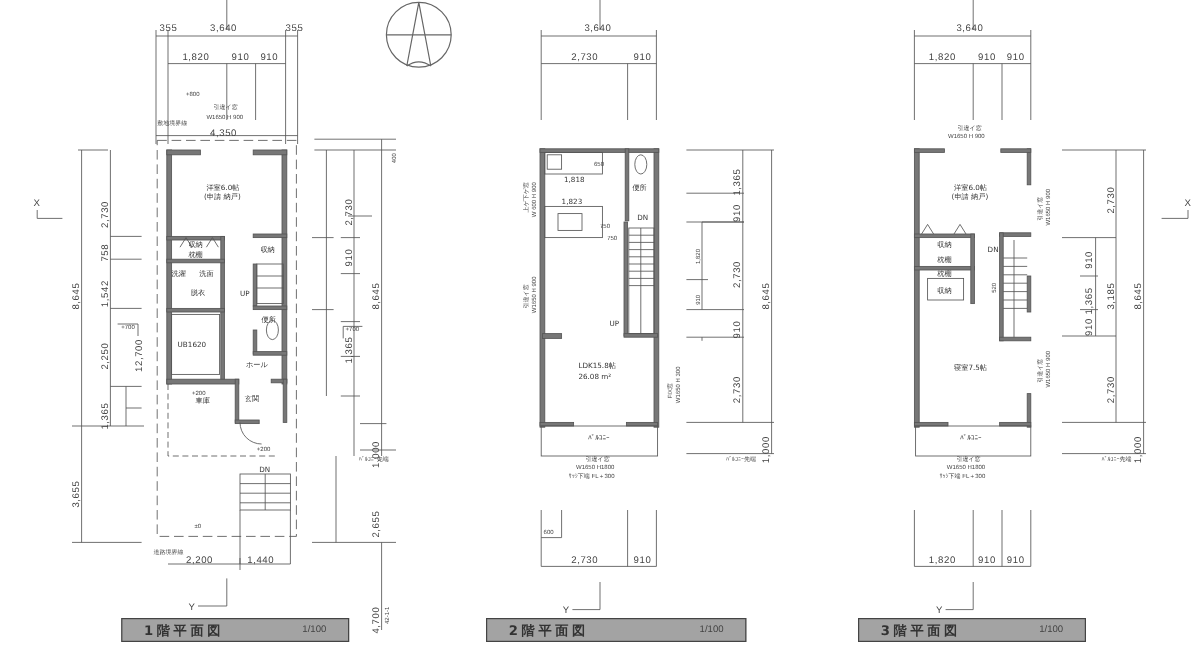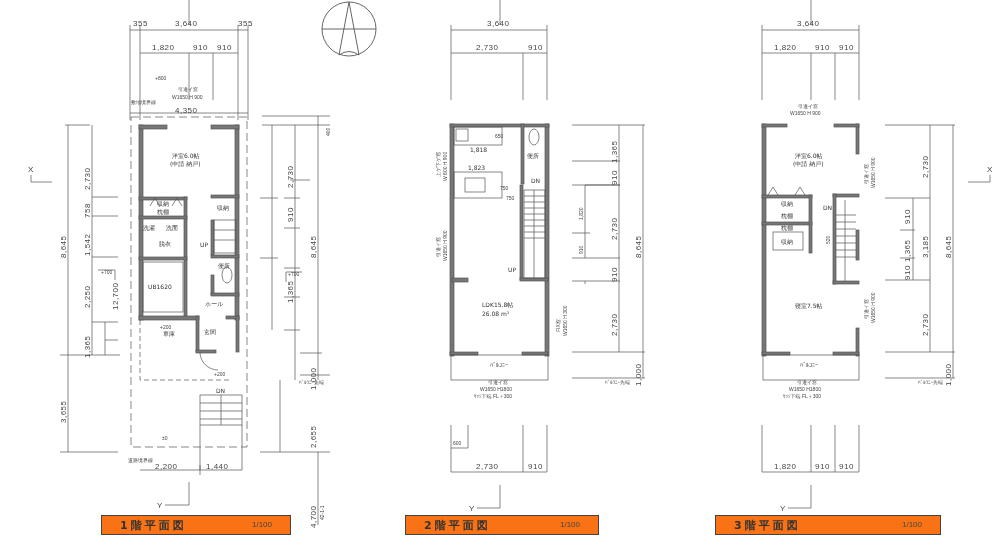--- a/index.html
+++ b/index.html
@@ -2,21 +2,21 @@
 <html><head>
 <meta charset="utf-8">
 <style>
   html, body { margin:0; padding:0; background:#ffffff; }
   body { width:1000px; height:543px; position:relative; overflow:hidden;
          font-family:"DejaVu Sans", sans-serif; color:#333; }
   svg { position:absolute; left:0; top:0; }
   .dim { font-size:8px; fill:#444; font-family:"Liberation Sans", sans-serif; letter-spacing:0.5px; }
   .dim-sm { font-size:5px; fill:#444; font-family:"Liberation Sans", sans-serif; }
   .room { font-size:6px; fill:#333; font-family:"DejaVu Sans", sans-serif; }
-  .title-box { position:absolute; border:1.5px solid #444; background:#f97316; height:20px; box-sizing:border-box; }
+  .title-box { position:absolute; border:1.5px solid #444; background:#a3a3a3; height:20px; box-sizing:border-box; }
   .title-box .t { position:absolute; left:18px; top:2px; font-size:11px; font-weight:bold; letter-spacing:3px; color:#333; font-family:"DejaVu Sans", sans-serif; }
   .title-box .s { position:absolute; right:18px; top:4px; font-size:8px; color:#444; font-family:"Liberation Sans", sans-serif; }
 </style>
 </head>
 <body>
 
 <svg width="1000" height="543" viewBox="0 0 1000 543">
   <defs>
     <pattern id="wallfill" width="3" height="3" patternUnits="userSpaceOnUse">
       <rect width="3" height="3" fill="#777"></rect>
@@ -387,20 +387,20 @@
     <text class="dim" x="157" y="508">Y</text>
     <text class="dim" x="469" y="511">Y</text>
     <text class="dim" x="780" y="511">Y</text>
   </g>
 </svg>
 
 <div class="title-box" style="left:101px; top:515px; width:190px;">
   <span class="t">1階平面図</span>
   <span class="s">1/100</span>
 </div>
-<div class="title-box" style="left:405px; top:515px; width:194px;">
+<div class="title-box" style="left:405px; top:515px; width:217px;">
   <span class="t">2階平面図</span>
   <span class="s">1/100</span>
 </div>
-<div class="title-box" style="left:715px; top:515px; width:226px;">
+<div class="title-box" style="left:715px; top:515px; width:190px;">
   <span class="t">3階平面図</span>
   <span class="s">1/100</span>
 </div>
 
 </body></html>

